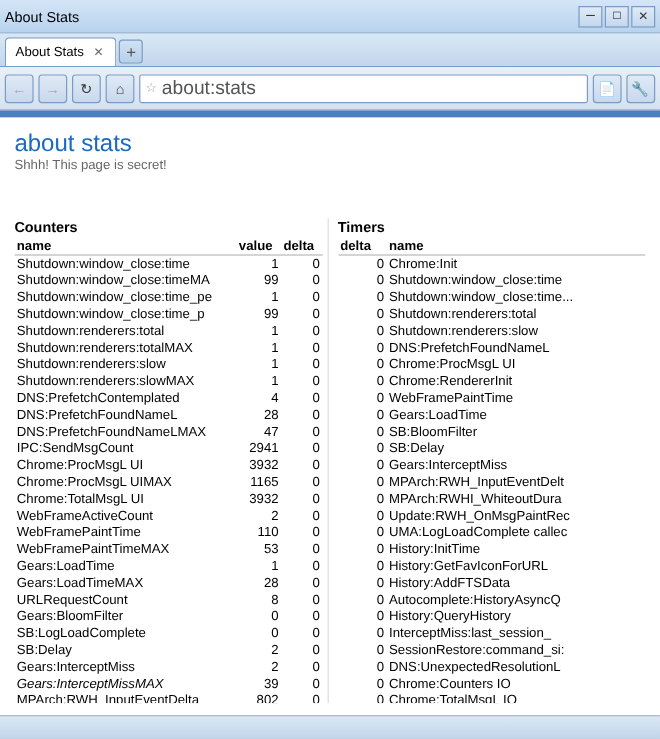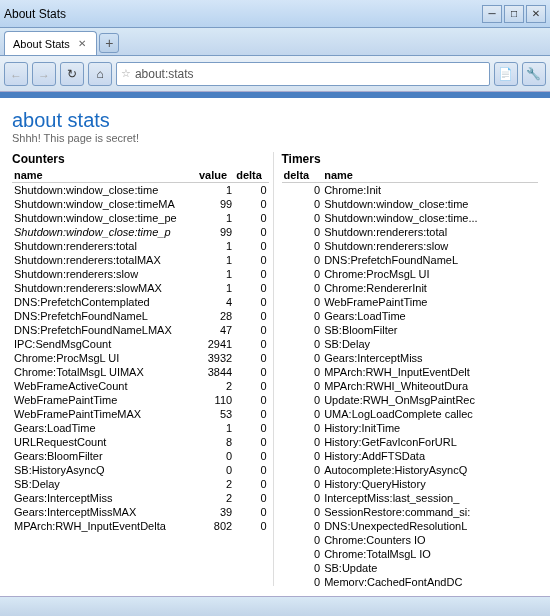--- a/index.html
+++ b/index.html
@@ -121,21 +121,21 @@
       border: 1px solid #7a9cc4;
       border-radius: 2px;
       padding: 2px 4px;
       height: 24px;
     }
     .star-icon { color: #aaa; margin-right: 4px; font-size: 11px; }
     .address-input {
       flex: 1;
       border: none;
       outline: none;
-      font-size: 12px;
+      font-size: 16px;
       color: #555;
     }
 
     
     .blue-bar {
       background: #4a7fc1;
       height: 6px;
       flex-shrink: 0;
     }
 
@@ -190,20 +190,21 @@
       display: flex;
       gap: 0;
       flex: 1;
       overflow: hidden;
     }
 
     .col {
       flex: 1;
       overflow: hidden;
       font-size: 11px;
+      margin-top: 30px;
     }
 
     .col-left { border-right: 1px solid #ddd; padding-right: 4px; }
     .col-right { padding-left: 8px; }
 
     .col-header {
       font-weight: bold;
       font-size: 12px;
       margin-bottom: 2px;
       color: #000;
@@ -318,21 +319,21 @@
       <td style="white-space:nowrap;overflow:hidden;max-width:160px;">Shutdown:window_close:timeMA</td>
       <td class="val-col">99</td>
       <td class="delta-col">0</td>
     </tr>
               <tr>
       <td style="white-space:nowrap;overflow:hidden;max-width:160px;">Shutdown:window_close:time_pe</td>
       <td class="val-col">1</td>
       <td class="delta-col">0</td>
     </tr>
               <tr>
-      <td style="white-space:nowrap;overflow:hidden;max-width:160px;font-style:italic;">Shutdown:window_close:time_p</td>
+      <td style="white-space:nowrap;overflow:hidden;max-width:160px;">Shutdown:window_close:time_p</td>
       <td class="val-col">99</td>
       <td class="delta-col">0</td>
     </tr>
               <tr>
       <td style="white-space:nowrap;overflow:hidden;max-width:160px;">Shutdown:renderers:total</td>
       <td class="val-col">1</td>
       <td class="delta-col">0</td>
     </tr>
               <tr>
       <td style="white-space:nowrap;overflow:hidden;max-width:160px;">Shutdown:renderers:totalMAX</td>
@@ -368,22 +369,27 @@
       <td style="white-space:nowrap;overflow:hidden;max-width:160px;">IPC:SendMsgCount</td>
       <td class="val-col">2941</td>
       <td class="delta-col">0</td>
     </tr>
               <tr>
       <td style="white-space:nowrap;overflow:hidden;max-width:160px;">Chrome:ProcMsgL UI</td>
       <td class="val-col">3932</td>
       <td class="delta-col">0</td>
     </tr>
               <tr>
-      <td style="white-space:nowrap;overflow:hidden;max-width:160px;">Chrome:TotalMsgL UIMAX</td>
-      <td class="val-col">3844</td>
+      <td style="white-space:nowrap;overflow:hidden;max-width:160px;">Chrome:ProcMsgL UIMAX</td>
+      <td class="val-col">1165</td>
+      <td class="delta-col">0</td>
+    </tr>
+              <tr>
+      <td style="white-space:nowrap;overflow:hidden;max-width:160px;">Chrome:TotalMsgL UI</td>
+      <td class="val-col">3932</td>
       <td class="delta-col">0</td>
     </tr>
               <tr>
       <td style="white-space:nowrap;overflow:hidden;max-width:160px;">WebFrameActiveCount</td>
       <td class="val-col">2</td>
       <td class="delta-col">0</td>
     </tr>
               <tr>
       <td style="white-space:nowrap;overflow:hidden;max-width:160px;">WebFramePaintTime</td>
       <td class="val-col">110</td>
@@ -393,46 +399,51 @@
       <td style="white-space:nowrap;overflow:hidden;max-width:160px;">WebFramePaintTimeMAX</td>
       <td class="val-col">53</td>
       <td class="delta-col">0</td>
     </tr>
               <tr>
       <td style="white-space:nowrap;overflow:hidden;max-width:160px;">Gears:LoadTime</td>
       <td class="val-col">1</td>
       <td class="delta-col">0</td>
     </tr>
               <tr>
+      <td style="white-space:nowrap;overflow:hidden;max-width:160px;">Gears:LoadTimeMAX</td>
+      <td class="val-col">28</td>
+      <td class="delta-col">0</td>
+    </tr>
+              <tr>
       <td style="white-space:nowrap;overflow:hidden;max-width:160px;">URLRequestCount</td>
       <td class="val-col">8</td>
       <td class="delta-col">0</td>
     </tr>
               <tr>
       <td style="white-space:nowrap;overflow:hidden;max-width:160px;">Gears:BloomFilter</td>
       <td class="val-col">0</td>
       <td class="delta-col">0</td>
     </tr>
               <tr>
-      <td style="white-space:nowrap;overflow:hidden;max-width:160px;">SB:HistoryAsyncQ</td>
+      <td style="white-space:nowrap;overflow:hidden;max-width:160px;">SB:LogLoadComplete</td>
       <td class="val-col">0</td>
       <td class="delta-col">0</td>
     </tr>
               <tr>
       <td style="white-space:nowrap;overflow:hidden;max-width:160px;">SB:Delay</td>
       <td class="val-col">2</td>
       <td class="delta-col">0</td>
     </tr>
               <tr>
       <td style="white-space:nowrap;overflow:hidden;max-width:160px;">Gears:InterceptMiss</td>
       <td class="val-col">2</td>
       <td class="delta-col">0</td>
     </tr>
               <tr>
-      <td style="white-space:nowrap;overflow:hidden;max-width:160px;">Gears:InterceptMissMAX</td>
+      <td style="white-space:nowrap;overflow:hidden;max-width:160px;font-style:italic;">Gears:InterceptMissMAX</td>
       <td class="val-col">39</td>
       <td class="delta-col">0</td>
     </tr>
               <tr>
       <td style="white-space:nowrap;overflow:hidden;max-width:160px;">MPArch:RWH_InputEventDelta</td>
       <td class="val-col">802</td>
       <td class="delta-col">0</td>
     </tr>
             </tbody>
         </table>

